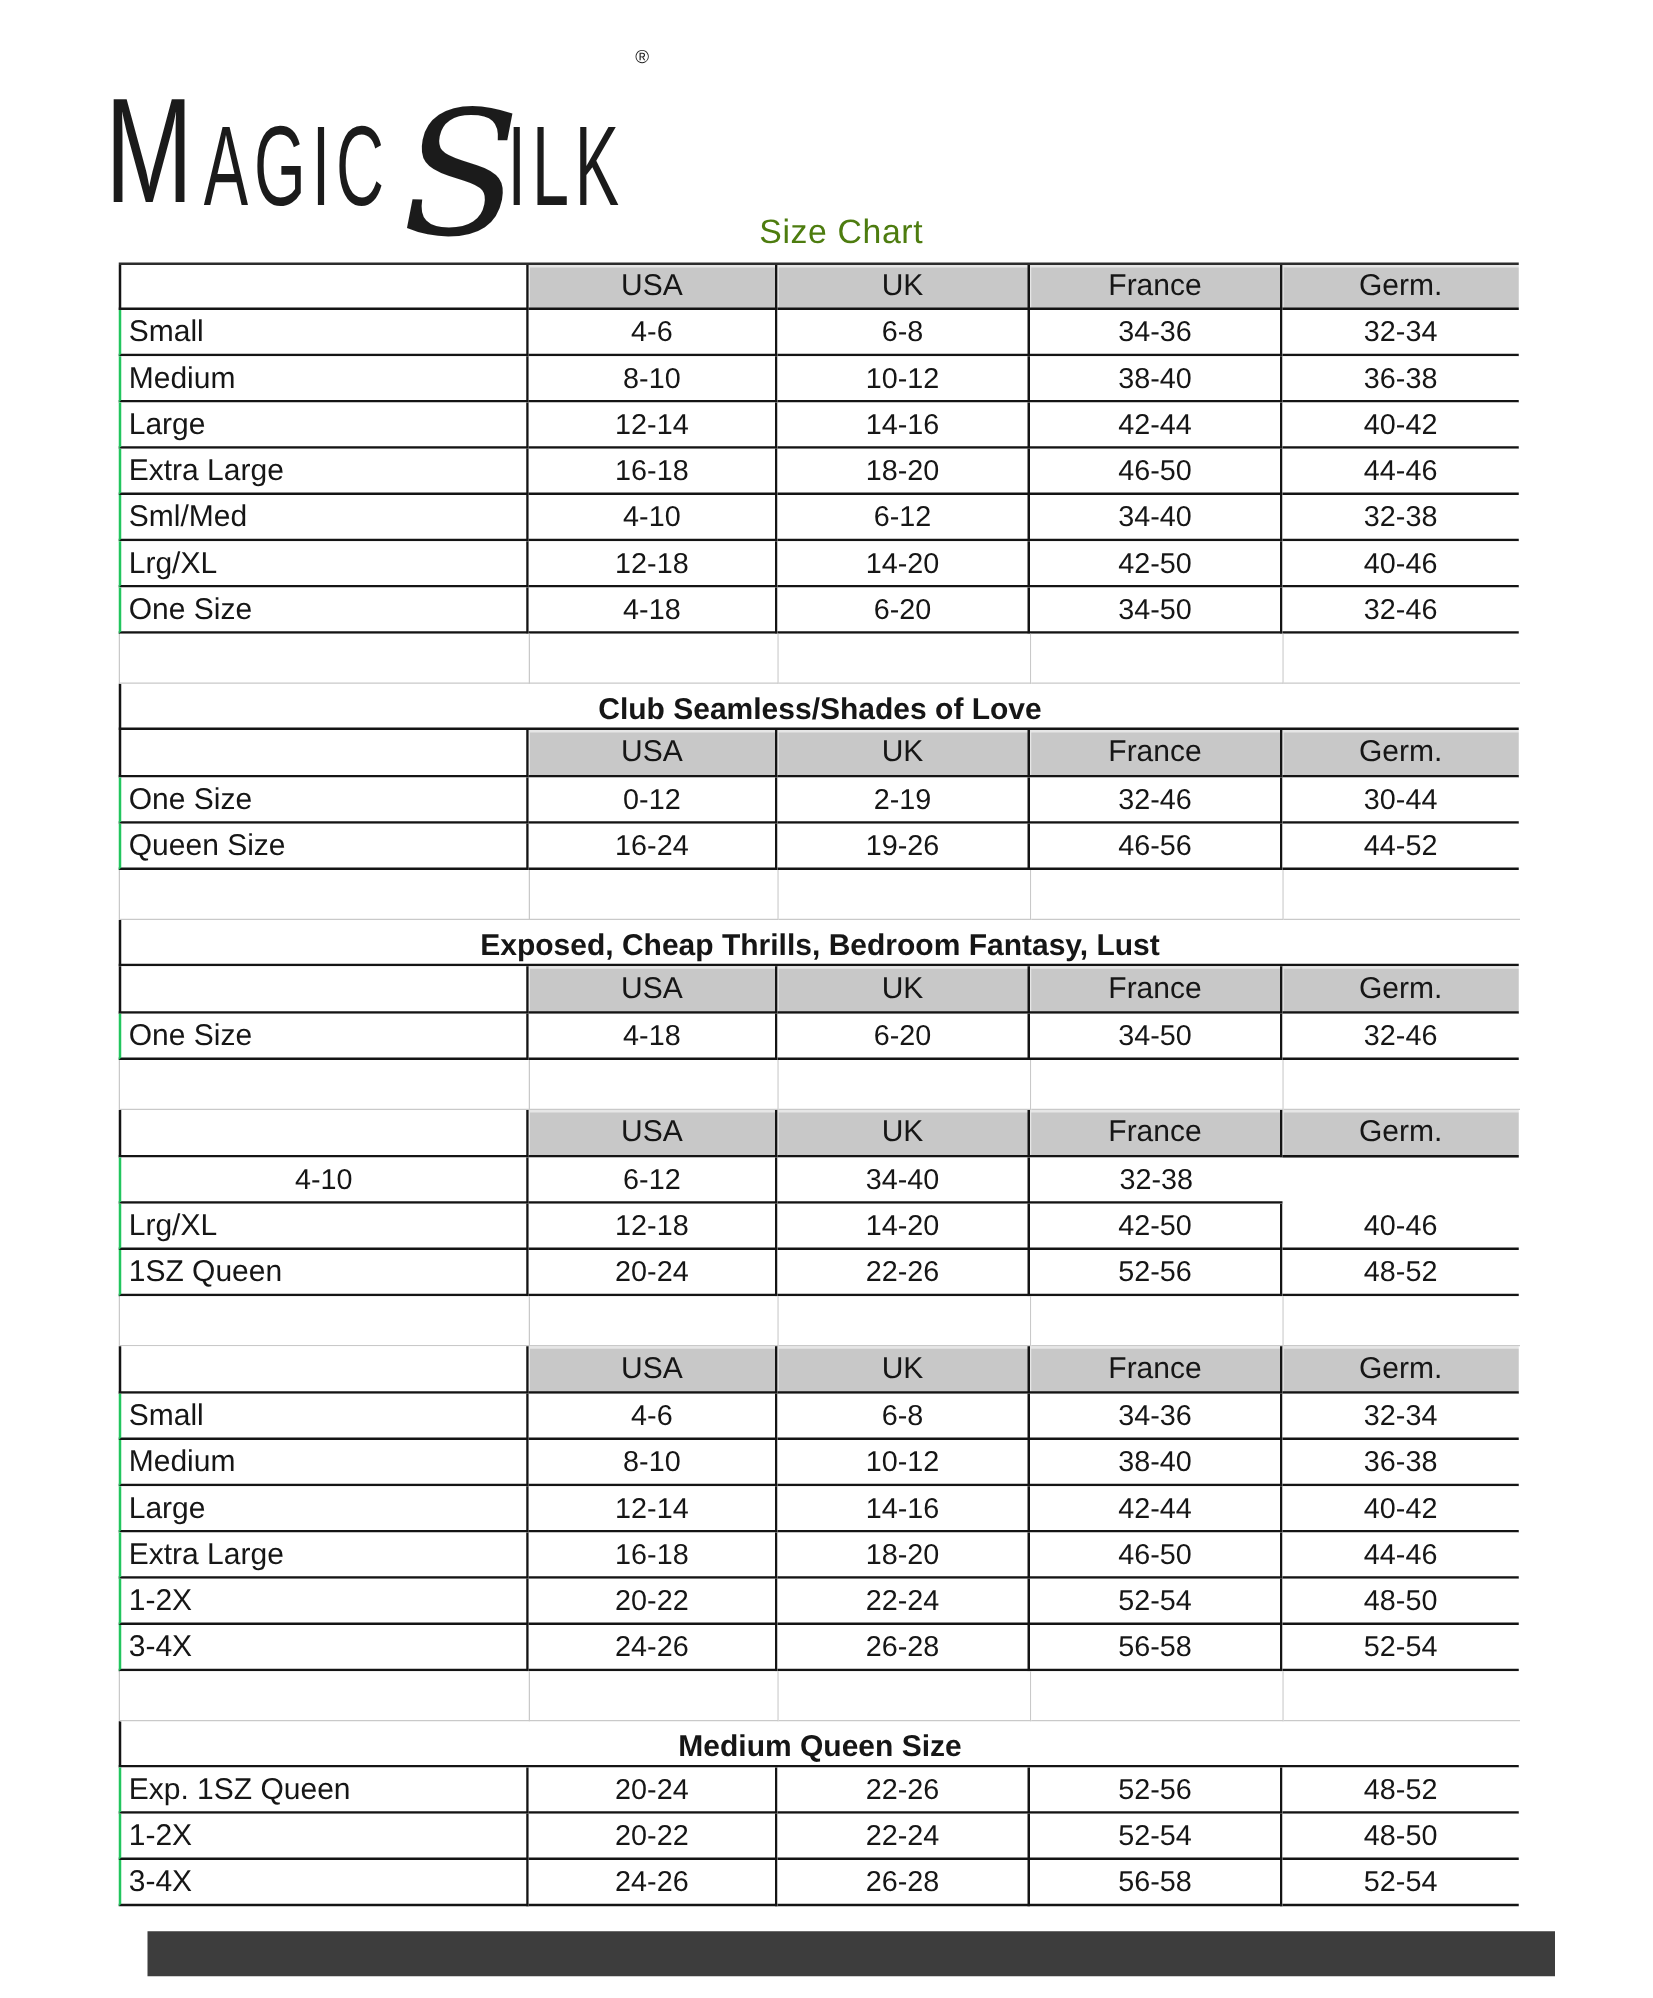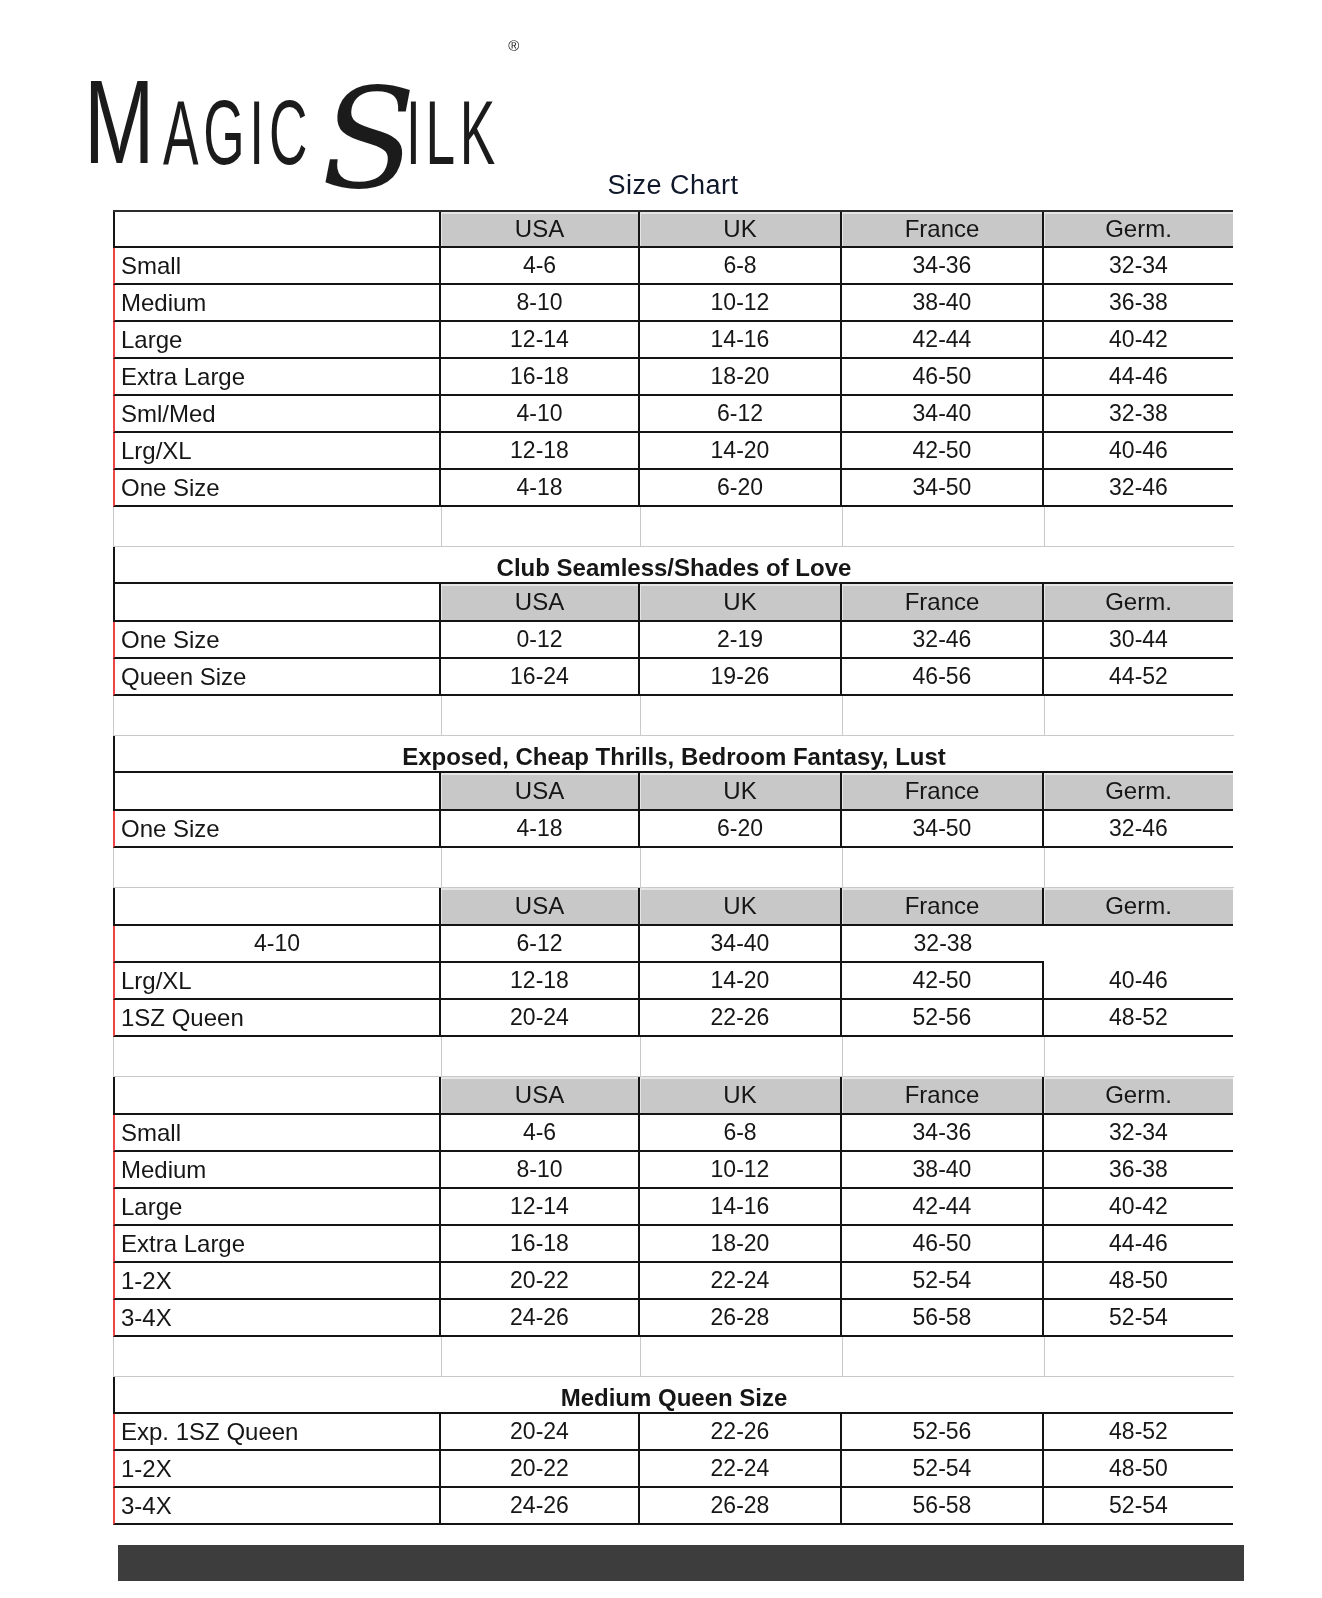--- a/index.html
+++ b/index.html
@@ -23,27 +23,27 @@
   .logo-m    { font-size:92px;  transform:scaleY(1.30) scaleX(0.92); transform-origin:bottom left; font-weight:400; }
   .logo-agic { font-size:56px;  transform:scaleY(1.62) scaleX(0.95); transform-origin:bottom left; letter-spacing:5px; margin-left:2px; }
   .logo-s    { font-family:"DejaVu Serif", serif; font-style:italic; font-size:138px; line-height:0.62;
                margin:0 -10px 0 2px; position:relative; top:26px; }
   .logo-ilk  { font-size:56px;  transform:scaleY(1.62) scaleX(0.95); transform-origin:bottom left; letter-spacing:5px; }
   .logo-reg  { font-size:15px; align-self:flex-start; margin:2px 0 0 3px; }
 
   
   .size-chart-title {
     position:absolute; left:113px; top:170px; width:1120px;
-    text-align:center; font-size:27px; font-weight:400; color:#0f172a;
+    text-align:center; font-size:27px; font-weight:400; color:#4d7c0f;
     letter-spacing:0.5px;
   }
 
   
   .chart {
-    position:absolute; left:113px; top:210px; width:1120px;
+    position:absolute; left:95px; top:210px; width:1120px;
   }
   .row {
     display:grid;
     grid-template-columns:328px 199px 202px 202px 189px;
     box-sizing:border-box;
   }
   .cell { box-sizing:border-box; display:flex; align-items:center; overflow:hidden; }
 
   
   .header-row { height:38px; }
@@ -61,21 +61,21 @@
     box-shadow:inset 1px 2px 0 rgba(255,255,255,0.55);
   }
 
   
   .data-row { height:37px; }
   .data-row .cell {
     border-bottom:2px solid #141414;
     border-right:2px solid #141414;
     background:#ffffff;
   }
-  .data-row .cell:first-child { border-left:2px solid #ef4444; }
+  .data-row .cell:first-child { border-left:2px solid #22c55e; }
   .data-row .cell:last-child  { border-right:none; }
   .label-cell { padding-left:6px; font-size:24px; }
   .value-cell { justify-content:center; font-size:23px; }
 
   
   .title-row {
     height:37px;
     display:flex; align-items:flex-end; justify-content:center;
     border-bottom:2px solid #141414;
     border-left:2px solid #141414;

